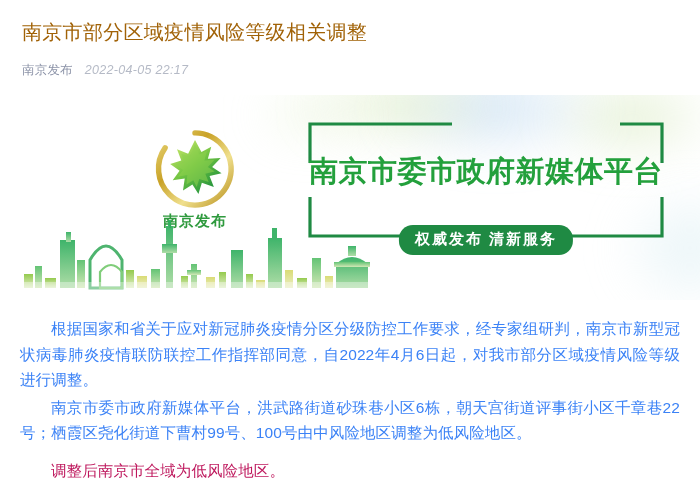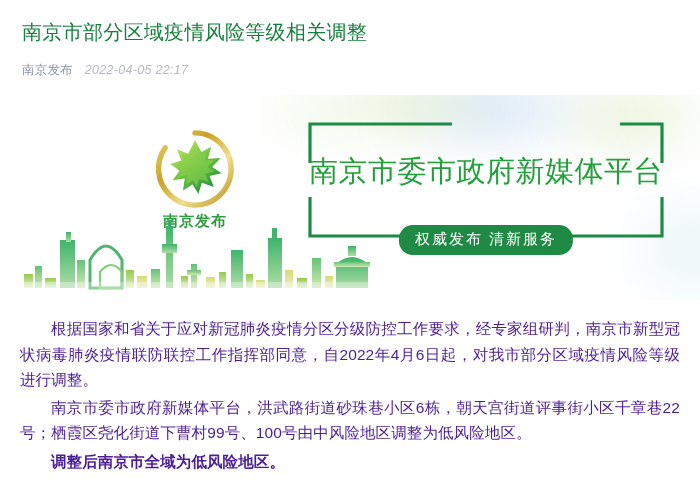--- a/index.html
+++ b/index.html
@@ -15,21 +15,21 @@
     position: relative;
   }
 
   
   .article-header {
     padding: 18px 22px 0 22px;
   }
   .page-title {
     font-size: 20px;
     line-height: 28px;
-    color: #15803d;
+    color: #a16207;
     font-weight: 400;
     letter-spacing: 0.3px;
     margin: 0;
     white-space: nowrap;
   }
   .meta-row {
     margin-top: 16px;
     display: flex;
     align-items: baseline;
     gap: 12px;
@@ -121,34 +121,34 @@
     pointer-events: none;
   }
   .platform-title {
     position: absolute;
     left: 0;
     top: 34px;
     width: 368px;
     text-align: center;
     font-size: 29px;
     line-height: 36px;
-    font-weight: 400;
+    font-weight: 700;
     color: #23a03c;
     letter-spacing: 0.5px;
     white-space: nowrap;
   }
   .slogan-pill {
     position: absolute;
     left: 50%;
     transform: translateX(-50%);
     bottom: -14px;
     background: #1f8a43;
     color: #ffffff;
     font-size: 15px;
-    font-weight: 400;
+    font-weight: 700;
     letter-spacing: 2px;
     padding: 5px 16px 6px 16px;
     border-radius: 14px;
     white-space: nowrap;
   }
 
   
   .skyline {
     position: absolute;
     left: 18px;
@@ -162,30 +162,30 @@
     position: absolute;
     left: 0;
     top: 316px;
     width: 700px;
     padding: 0 20px;
     box-sizing: border-box;
   }
   .para {
     font-size: 15.5px;
     line-height: 25.5px;
-    color: #4c1d95;
+    color: #3b82f6;
     text-indent: 2em;
     margin: 0 0 2px 0;
     text-align: justify;
     letter-spacing: 0.1px;
   }
   .para.bold {
-    font-weight: 700;
-    color: #4c1d95;
-    margin-top: 3px;
+    font-weight: 400;
+    color: #be185d;
+    margin-top: 12px;
   }
 </style>
 </head>
 <body>
 
 <div class="article-header">
   <h1 class="page-title">南京市部分区域疫情风险等级相关调整</h1>
   <div class="meta-row">
     <span class="meta-source">南京发布</span>
     <span class="meta-date">2022-04-05 22:17</span>

